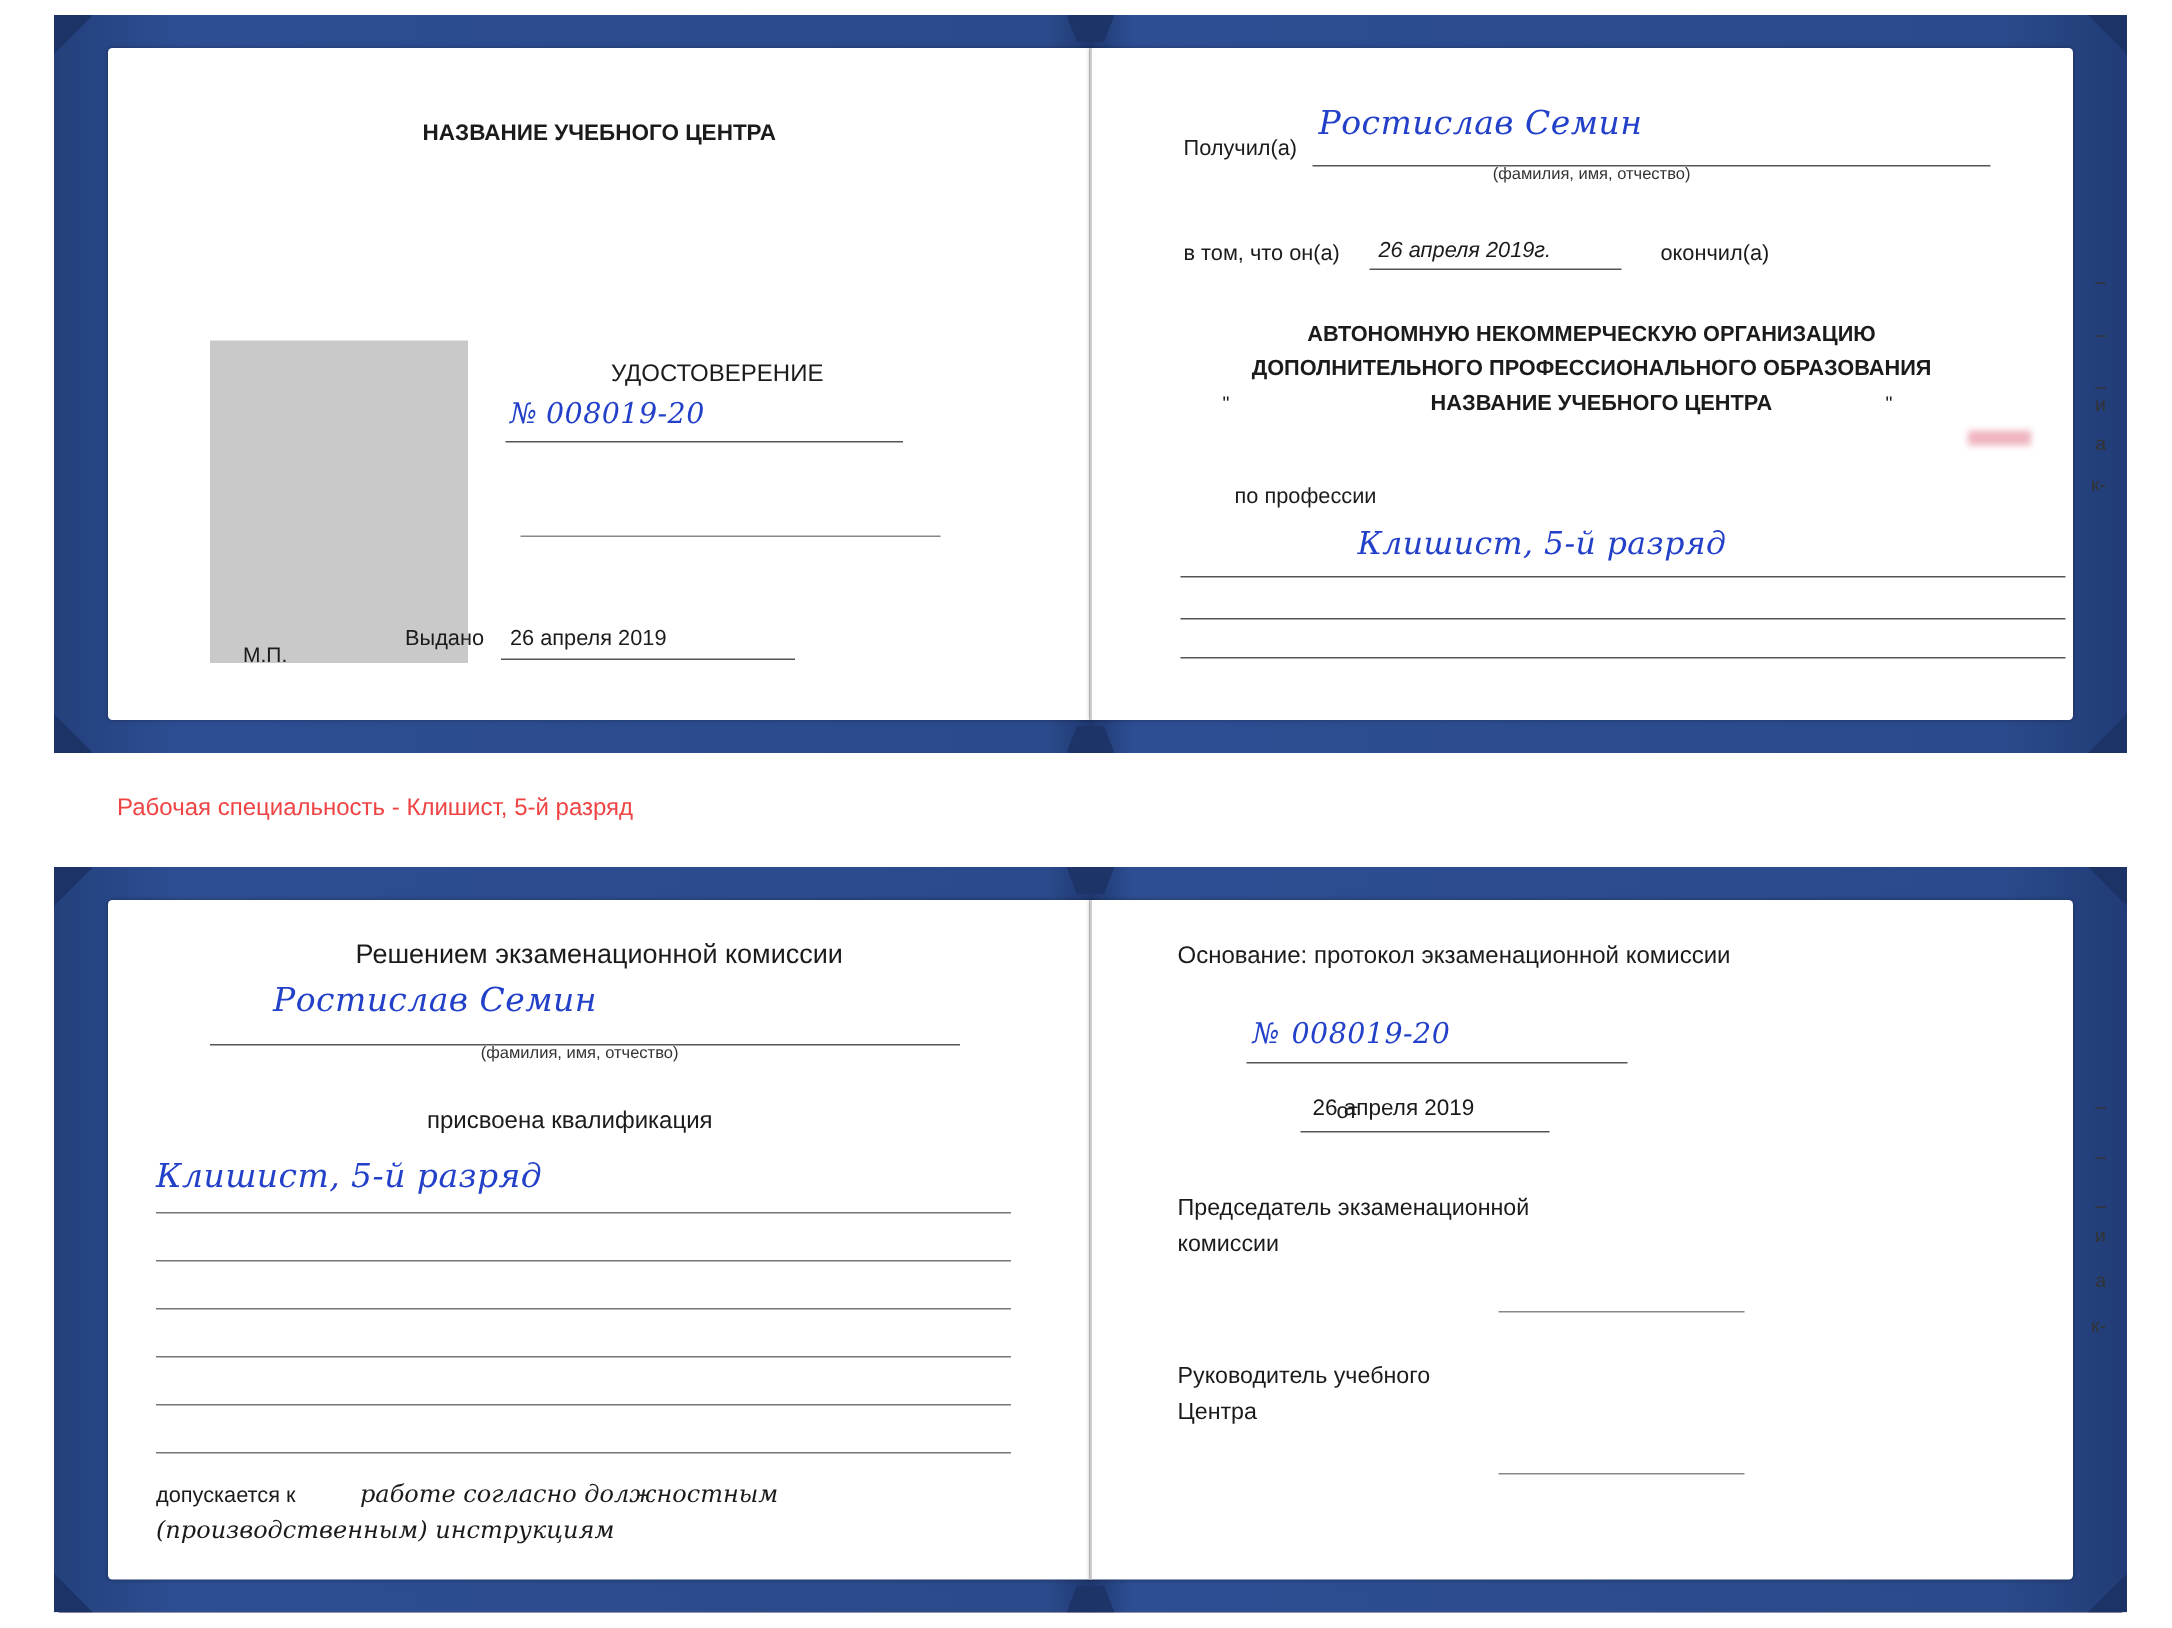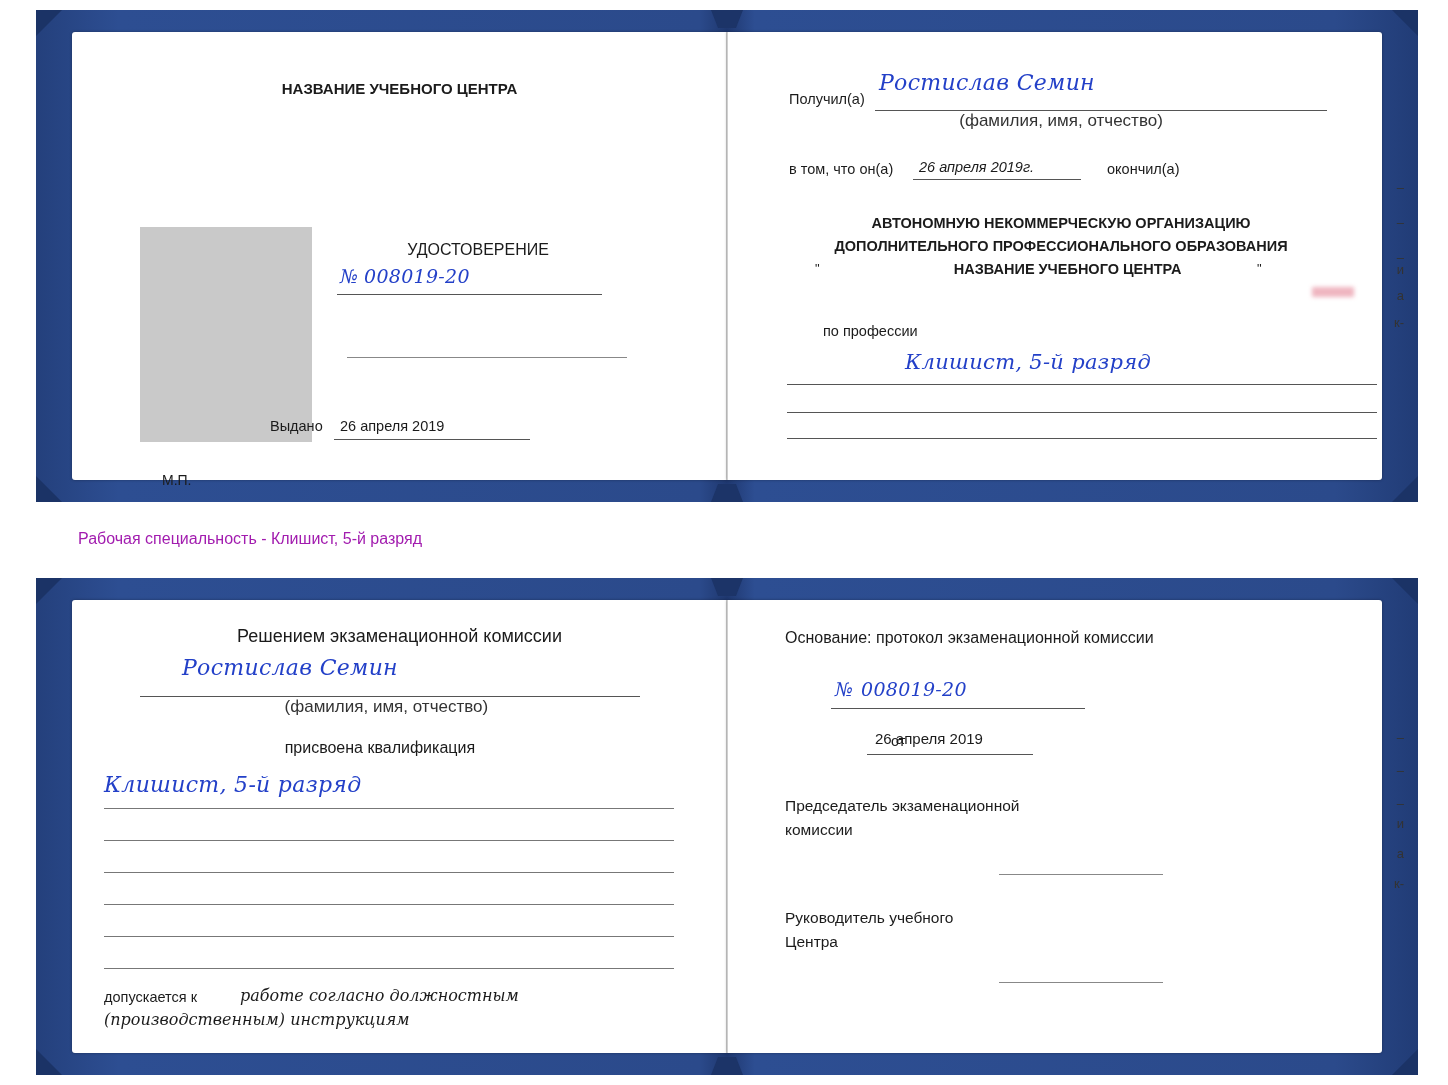--- a/index.html
+++ b/index.html
@@ -73,21 +73,21 @@
 
   
   .txt {
     position: absolute;
     font-size: 14.5px;
     color: #1b1b1b;
     white-space: nowrap;
     line-height: 1.25;
   }
   .bold   { font-weight: bold; }
-  .small  { font-size: 17px; color: #333; }
+  .small  { font-size: 11px; color: #333; }
   .center { text-align: center; transform: translateX(-50%); }
   .hand {
     font-family: "DejaVu Serif", serif;
     font-style: italic;
     color: #2340c8;
     font-size: 19px;
     letter-spacing: .3px;
     white-space: nowrap;
     position: absolute;
   }
@@ -107,21 +107,21 @@
   .photo {
     position: absolute;
     background: #c9c9c9;
   }
 
   
   .caption {
     position: absolute;
     left: 78px; top: 530px;
     font-size: 16px;
-    color: #a21caf;
+    color: #ef4444;
     white-space: nowrap;
   }
 
   
   .highlight {
     position: absolute;
     left: 160px; top: 879px;
     width: 422px; height: 139px;
     border: 8px solid #2f6fe0;
     background: #ffffff;
@@ -178,21 +178,21 @@
         <div class="hand" style="left:268px; top:233px;">№</div>
         <div class="hand" style="left:292px; top:233px;">008019-20</div>
         <div class="inkline" style="left:265px; top:262px; width:265px;"></div>
 
         <div class="inkline thin" style="left:275px; top:325px; width:280px;"></div>
 
         <div class="txt" style="left:198px; top:385px;">Выдано</div>
         <div class="txt" style="left:268px; top:385px;">26 апреля 2019</div>
         <div class="inkline" style="left:262px; top:407px; width:196px;"></div>
 
-        <div class="txt" style="left:90px; top:440px; font-size:14px;text-align:right;">М.П.</div>
+        <div class="txt" style="left:90px; top:396px; font-size:14px;text-align:right;">М.П.</div>
       </div>
 
       <div class="leaf right">
         <div class="gutter"></div>
 
         <div class="txt" style="left:62px; top:58px;">Получил(а)</div>
         <div class="hand" style="left:152px; top:38px; font-size:22px;">Ростислав Семин</div>
         <div class="inkline" style="left:148px; top:78px; width:452px;"></div>
         <div class="txt small center" style="left:51%; top:78px;">(фамилия, имя, отчество)</div>
 

